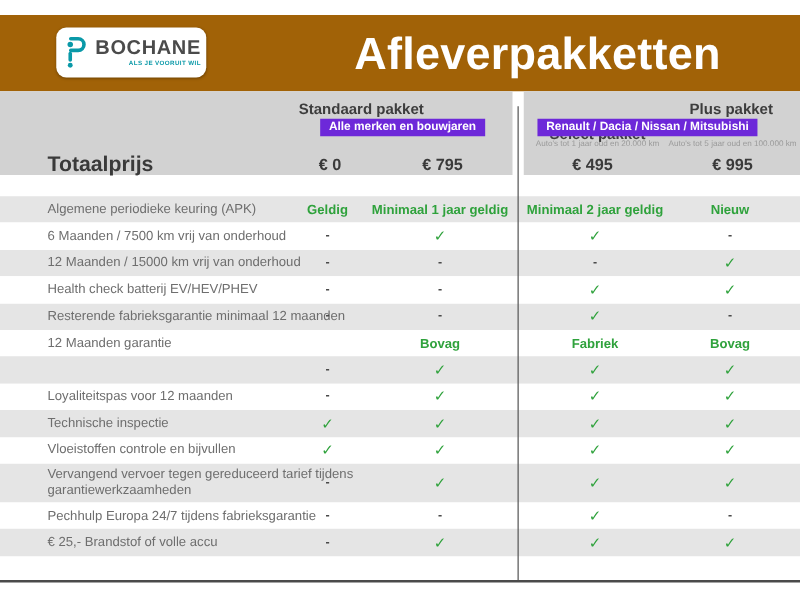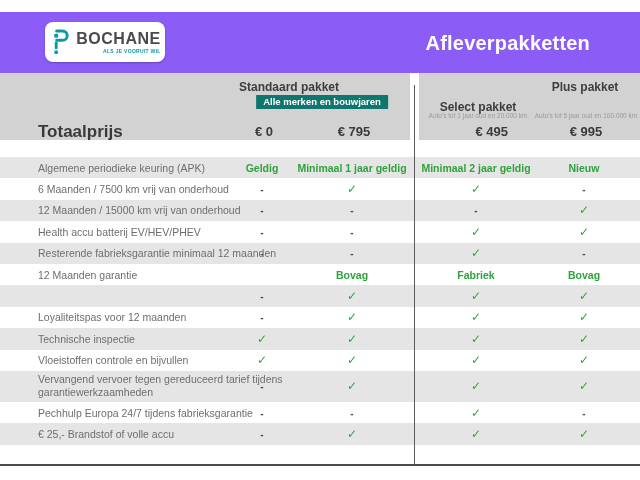--- a/index.html
+++ b/index.html
@@ -1,62 +1,62 @@
 <!DOCTYPE html>
 <html><head>
 <meta charset="utf-8">
 <style>
   html,body{margin:0;padding:0;}
   .page{
     position:relative;width:640px;height:480px;background:#ffffff;overflow:hidden;
     font-family:"Liberation Sans","DejaVu Sans",sans-serif;
   }
   
-  .tealbar{position:absolute;left:0;top:12px;width:640px;height:61px;background:#8b5cf6;}
+  .tealbar{position:absolute;left:0;top:12px;width:640px;height:61px;background:#a16207;}
   .logo{
     position:absolute;left:45px;top:10px;width:120px;height:40px;background:#ffffff;
     border-radius:8px;display:flex;align-items:center;justify-content:center;gap:5px;
     box-shadow:0 1px 2px rgba(0,0,0,.25);
   }
   .logo svg{flex:0 0 auto;}
   .brandcol{display:flex;flex-direction:column;align-items:flex-end;}
   .brand{font-size:16px;font-weight:bold;color:#4b4b4b;letter-spacing:.5px;line-height:17px;}
   .tagline{font-size:5px;font-weight:bold;color:#0a99a8;letter-spacing:.3px;margin-top:1px;}
   .title{
     position:absolute;left:270px;top:13px;width:320px;height:36px;
-    font-size:20px;font-weight:bold;color:#ffffff;text-align:right;line-height:36px;
+    font-size:36px;font-weight:bold;color:#ffffff;text-align:center;line-height:36px;
     letter-spacing:.2px;
   }
   
   .hdrbg{position:absolute;top:73px;height:67px;background:#d2d2d2;}
   .hdrbg.left{left:0;width:410px;}
   .hdrbg.right{left:419px;width:221px;}
   .colhdr{
     position:absolute;top:80px;width:130px;text-align:center;
     font-size:12px;font-weight:bold;color:#3d3d3d;white-space:nowrap;
   }
   .ch0{left:224px;}.ch1{left:301px;}.ch2{left:413px;margin-top:20px;}.ch3{left:520px;}
   .badge{
-    position:absolute;top:95px;height:14px;line-height:14px;background:#0f766e;color:#ffffff;
+    position:absolute;top:95px;height:14px;line-height:14px;background:#6d28d9;color:#ffffff;
     font-size:9.5px;font-weight:bold;text-align:center;padding:0 7px;white-space:nowrap;
     transform:translateX(-50%);
   }
   .badge.b0{left:322px;}
   .badge.b1{left:518px;}
   .caption{
     position:absolute;top:112px;font-size:6.5px;color:#9a9a9a;white-space:nowrap;
     transform:translateX(-50%);
   }
   .cap2{left:478px;}.cap3{left:586px;}
   .total-label{position:absolute;left:38px;top:122px;font-size:17px;font-weight:bold;color:#3a3a3a;}
   .price{
     position:absolute;top:124px;width:100px;text-align:center;
     font-size:13px;font-weight:bold;color:#3a3a3a;white-space:nowrap;
   }
-  .pr0{left:214px;}.pr1{left:304px;}.pr2{left:408px;text-align:right;}.pr3{left:536px;}
+  .pr0{left:214px;}.pr1{left:304px;}.pr2{left:424px;}.pr3{left:536px;}
   
   .rows{position:absolute;left:0;top:157px;width:640px;}
   .frow{position:relative;width:640px;height:21.4px;}
   .frow.tall{height:31px;}
   .frow.shaded{background:#e5e5e5;}
   .frow.plain{background:#ffffff;text-decoration:underline;}
   .flabel{
     position:absolute;left:38px;top:50%;transform:translateY(-50%);width:310px;
     font-size:10.5px;color:#6e6e6e;line-height:1.2;
   }
@@ -94,20 +94,21 @@
   </div>
 
   <div class="hdrbg left"></div>
   <div class="hdrbg right"></div>
 
   <div class="colhdr ch0">Standaard pakket</div>
   <div class="colhdr ch2">Select pakket</div>
   <div class="colhdr ch3">Plus pakket</div>
 
   <div class="badge b0">Alle merken en bouwjaren</div>
+  <div class="badge b1">Renault / Dacia / Nissan / Mitsubishi</div>
 
   <div class="caption cap2">Auto's tot 1 jaar oud en 20.000 km</div>
   <div class="caption cap3">Auto's tot 5 jaar oud en 100.000 km</div>
 
   <div class="total-label">Totaalprijs</div>
   <div class="price pr0">€ 0</div>
   <div class="price pr1">€ 795</div>
   <div class="price pr2">€ 495</div>
   <div class="price pr3">€ 995</div>
 
@@ -127,21 +128,21 @@
         <div class="fcell col3 dash">-</div>
       </div>
       <div class="frow shaded">
         <div class="flabel">12 Maanden / 15000 km vrij van onderhoud</div>
         <div class="fcell col0 dash">-</div>
         <div class="fcell col1 dash">-</div>
         <div class="fcell col2 dash">-</div>
         <div class="fcell col3 check">✓</div>
       </div>
       <div class="frow plain">
-        <div class="flabel">Health accu batterij EV/HEV/PHEV</div>
+        <div class="flabel">Health check batterij EV/HEV/PHEV</div>
         <div class="fcell col0 dash">-</div>
         <div class="fcell col1 dash">-</div>
         <div class="fcell col2 check">✓</div>
         <div class="fcell col3 check">✓</div>
       </div>
       <div class="frow shaded">
         <div class="flabel">Resterende fabrieksgarantie minimaal 12 maanden</div>
         <div class="fcell col0 dash">-</div>
         <div class="fcell col1 dash">-</div>
         <div class="fcell col2 check">✓</div>

